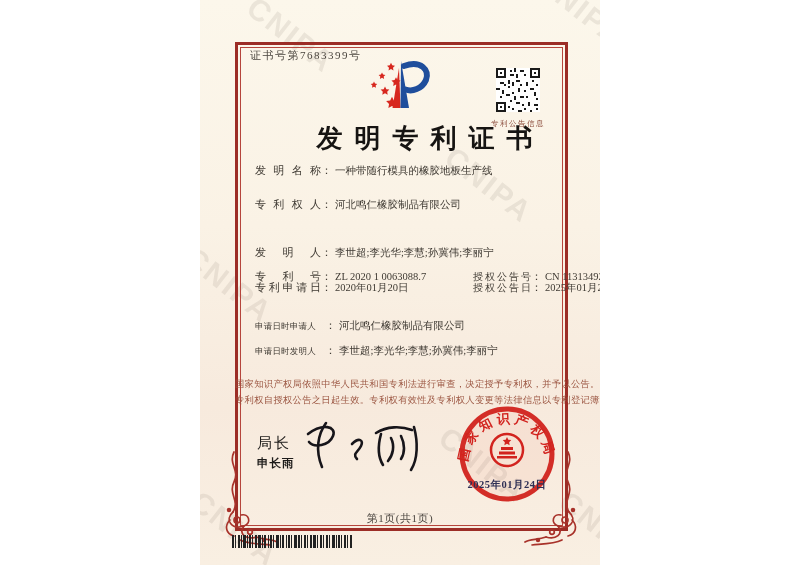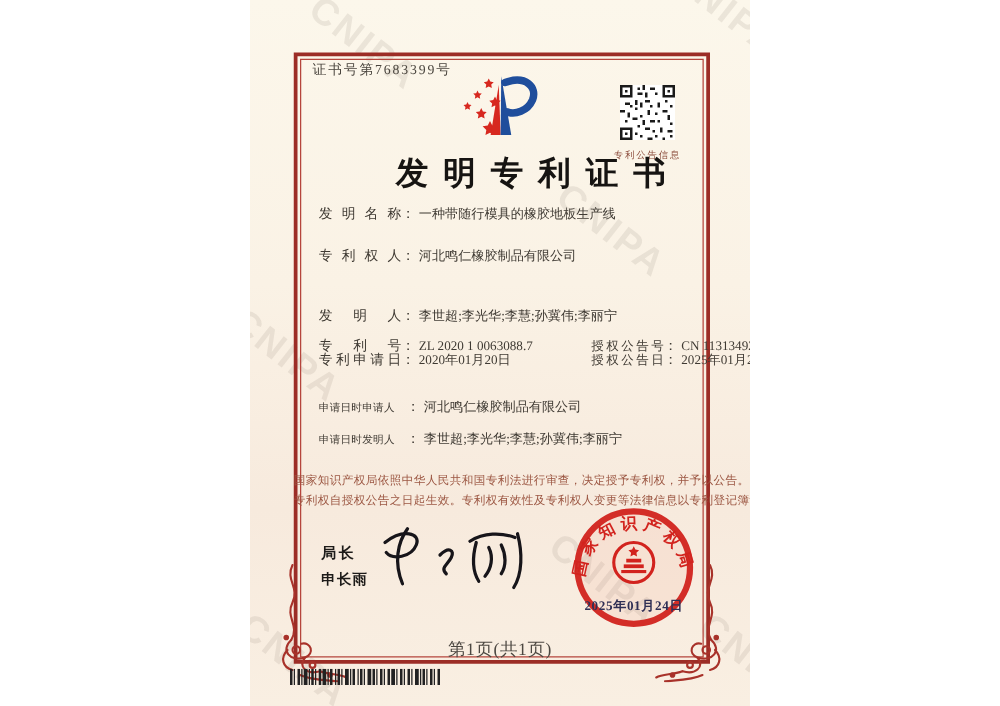--- a/index.html
+++ b/index.html
@@ -42,34 +42,34 @@
   .colon { font-size:11px; }
   .val { margin-left:3px; }
   .col2 { position:absolute; left:218px; top:0; white-space:nowrap; }
   .lbl2 { display:inline-block; width:58px; font-size:10px;
     text-align:justify; text-align-last:justify; }
 
   .legal { position:absolute; left:35px; width:333px; text-align:center;
     font-size:9.3px; color:#9c5743; letter-spacing:0.3px;
     white-space:nowrap; }
 
-  .director-title { position:absolute; left:57px; top:434px; font-size:12px;
-    font-weight:bold; color:#1d1b19;
+  .director-title { position:absolute; left:57px; top:434px; font-size:15px;
+    font-weight:normal; color:#1d1b19;
     font-family:"Liberation Sans","DejaVu Sans",sans-serif; letter-spacing:2px; }
   .director-name  { position:absolute; left:57px; top:456px; font-size:11.5px;
     font-weight:bold; color:#1d1b19;
     font-family:"Liberation Sans","DejaVu Sans",sans-serif; letter-spacing:1px; }
 
   .signature { position:absolute; left:88px; top:416px; }
   .seal { position:absolute; left:257px; top:404px; }
   .seal-arc-text { font-size:13px; font-weight:bold; letter-spacing:4px;
     font-family:"Liberation Serif","DejaVu Serif",serif; }
 
   .footer { position:absolute; left:0; top:511px; width:400px; text-align:center;
-    font-size:14px; color:#4c4741; letter-spacing:0.5px; }
+    font-size:11px; color:#4c4741; letter-spacing:0.5px; }
 
   .ornament { position:absolute; }
   .ornament.right { transform:scaleX(-1); }
   .barcode { position:absolute; left:32px; top:535px; }
   .hidden-defs { position:absolute; width:0; height:0; overflow:hidden; }
 </style>
 </head>
 <body>
 
 <div class="canvas">

